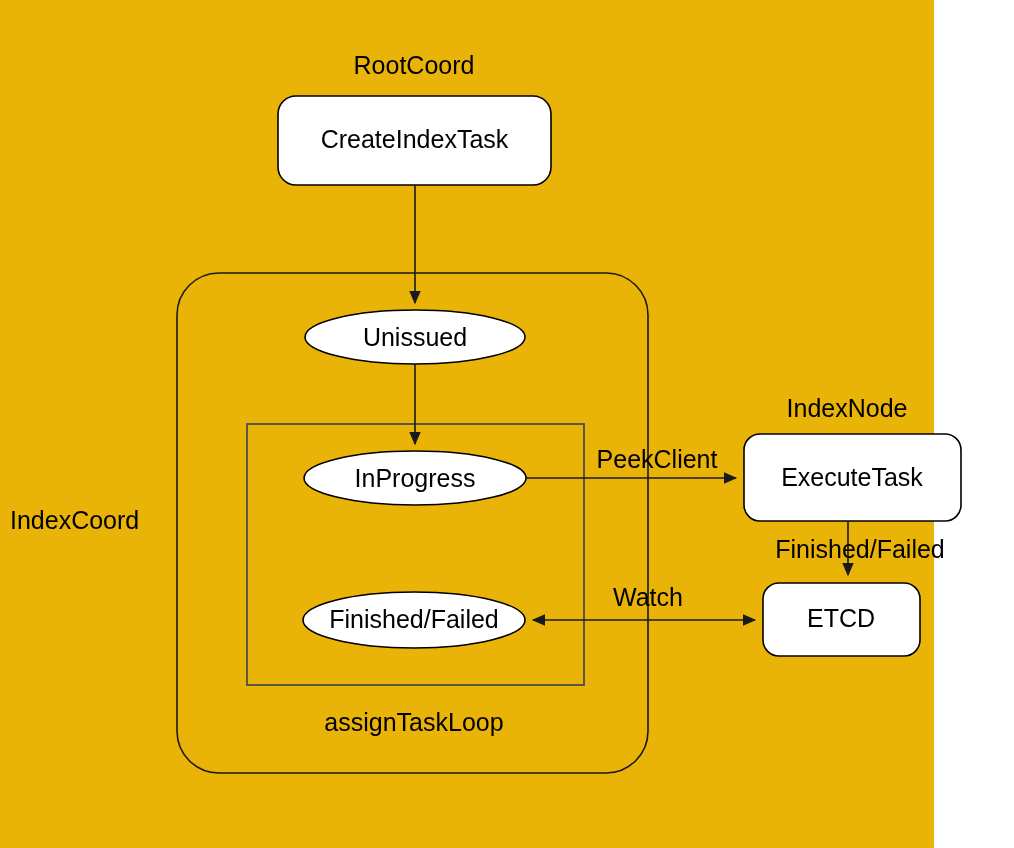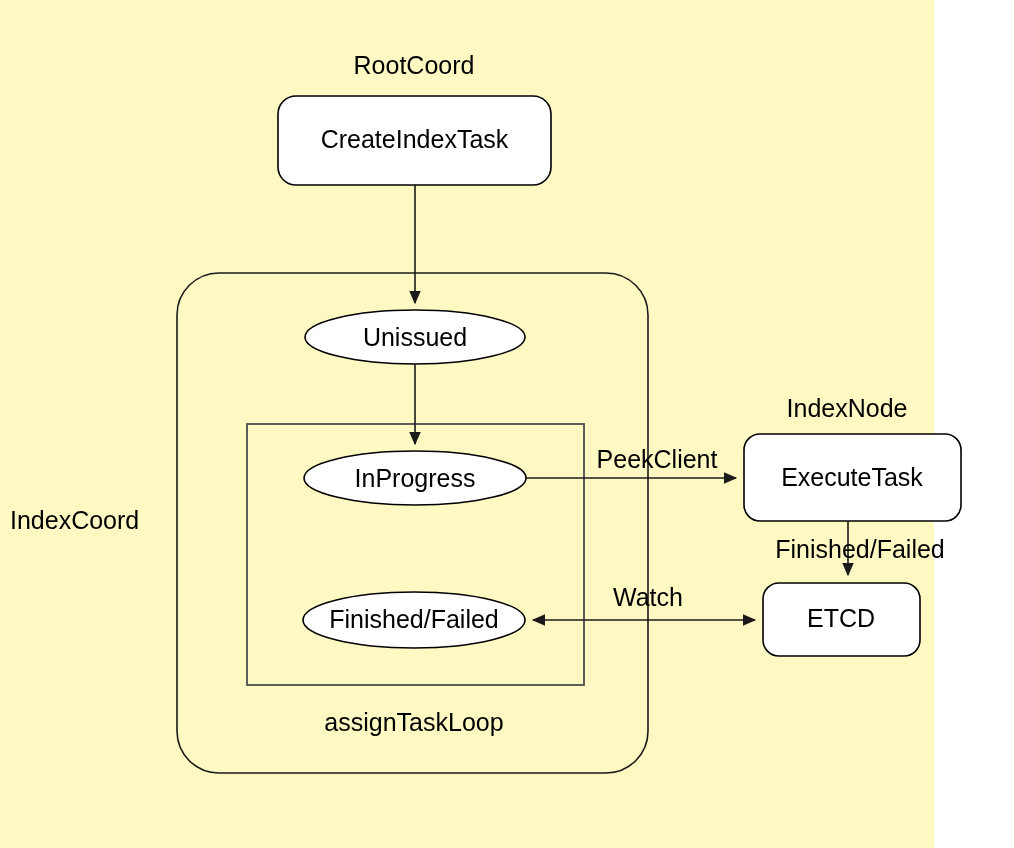--- a/index.html
+++ b/index.html
@@ -10,21 +10,21 @@
   body {
     width: 1014px;
     height: 848px;
     overflow: hidden;
     font-family: "Liberation Sans", sans-serif;
   }
   #diagram-root {
     position: relative;
     width: 934px;
     height: 848px;
-    background: #fef9c3;
+    background: #eab308;
   }
   svg#diagram-svg {
     display: block;
     width: 1014px;
     height: 848px;
   }
   .node-shape {
     fill: #ffffff;
     stroke: #000000;
     stroke-width: 1.6;

